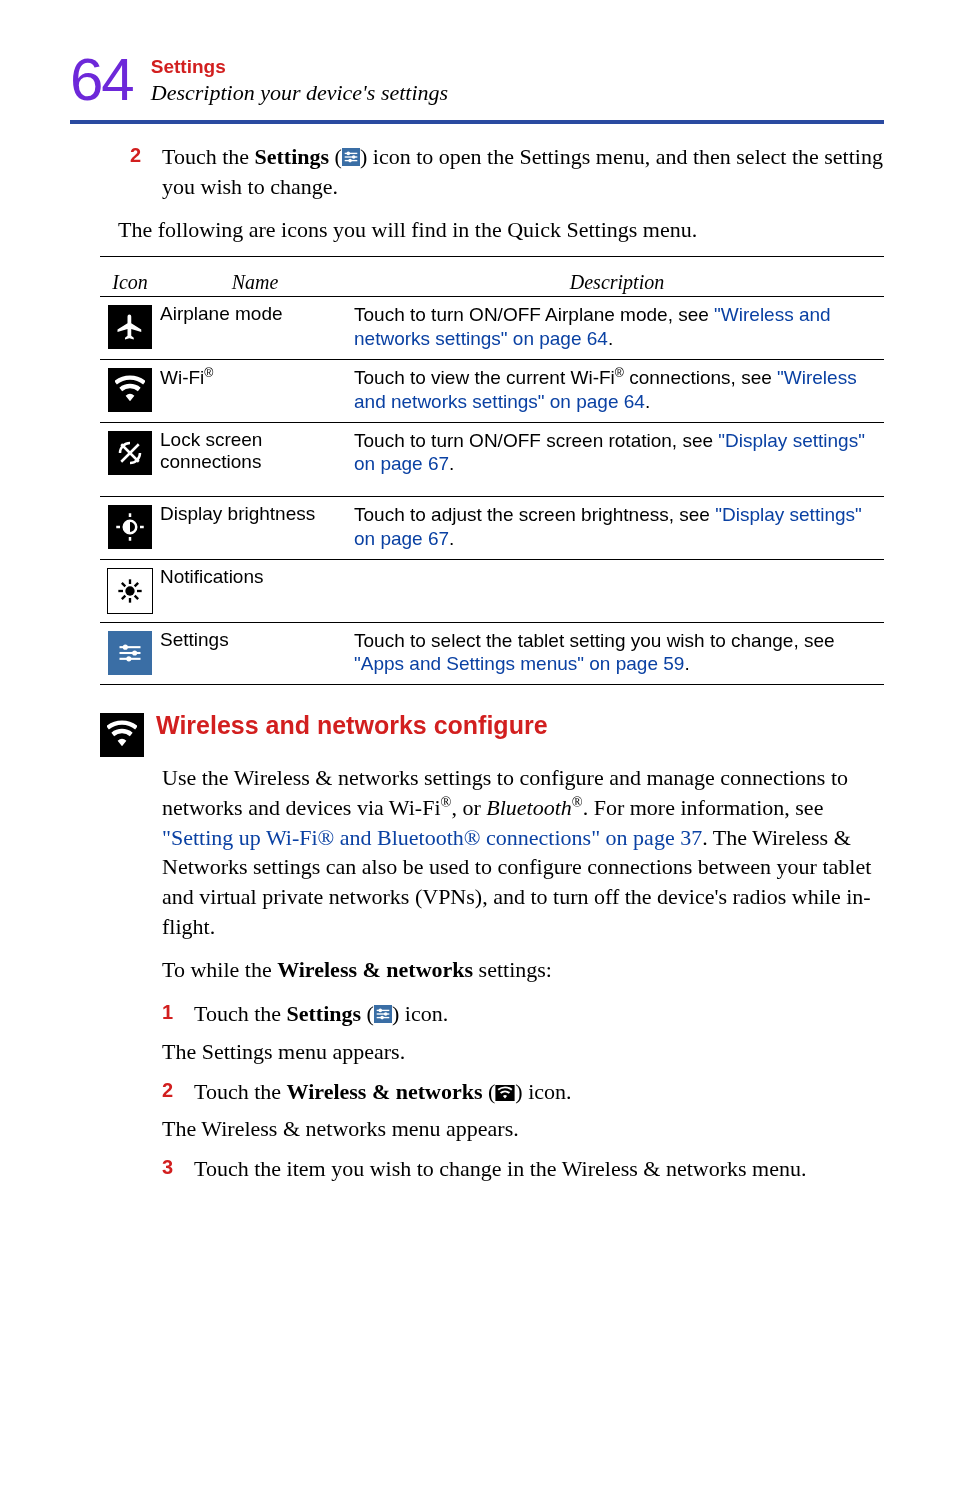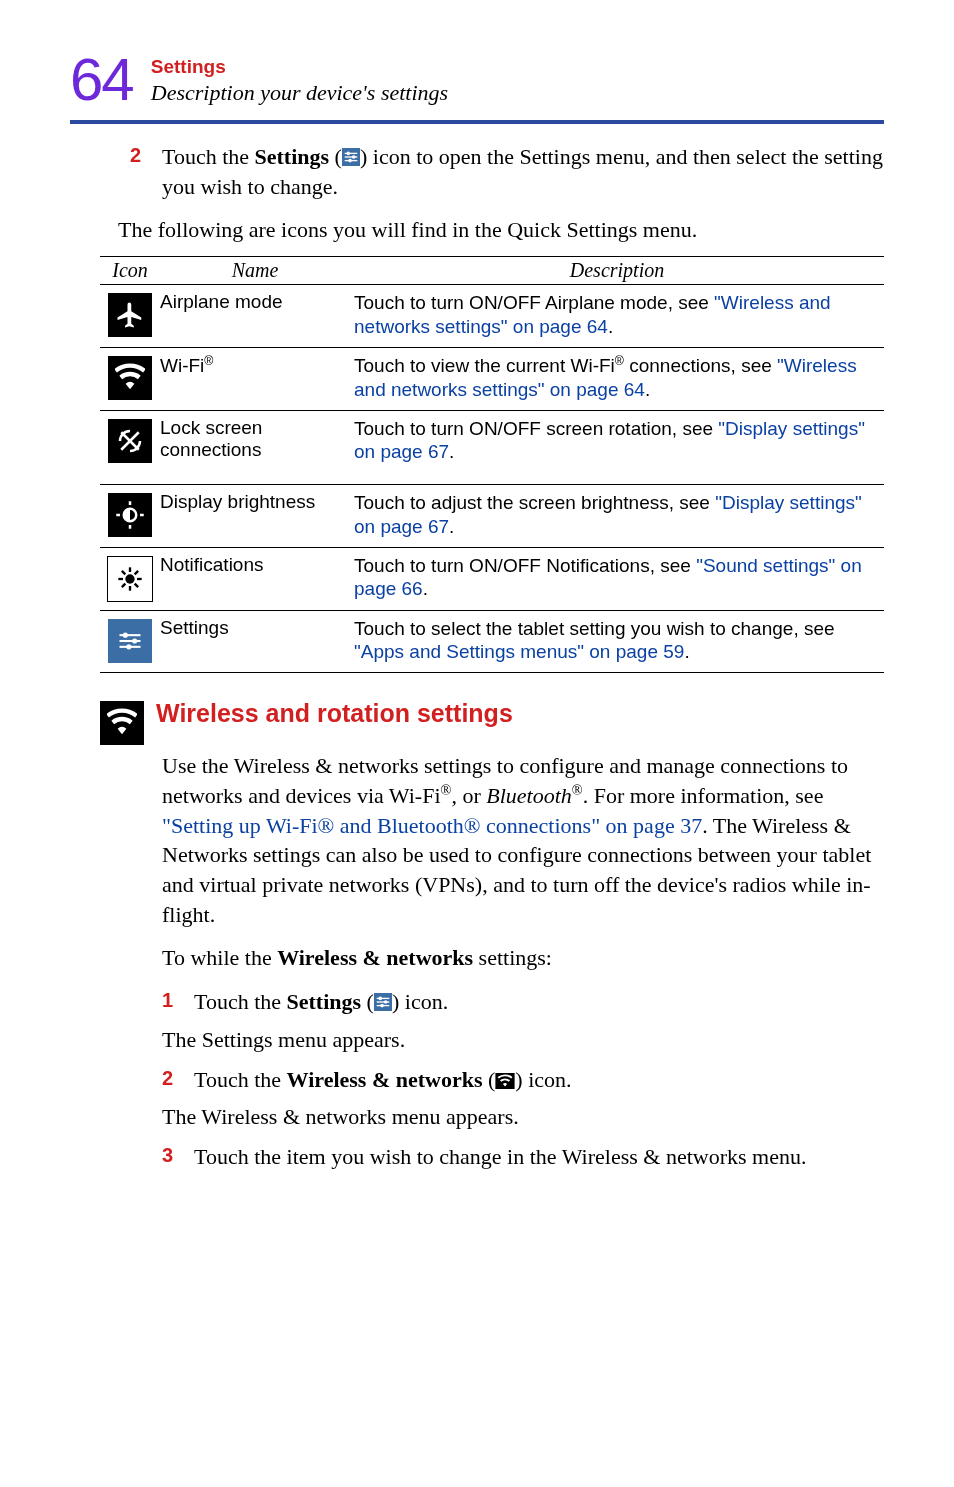--- a/index.html
+++ b/index.html
@@ -100,20 +100,21 @@
     border-top: 1px solid #000;
     margin-bottom: 12px;
   }
   .hdr-row {
     display: flex;
     font-style: italic;
     font-size: 20px;
     text-align: center;
     padding: 2px 0;
     border-bottom: 1px solid #000;
+    margin-top: 12px;
   }
   .hdr-icon { flex: 0 0 60px; }
   .hdr-name { flex: 0 0 190px; }
   .hdr-desc { flex: 1; }
   .t-row {
     display: flex;
     align-items: flex-start;
     padding: 6px 0 8px 0;
     border-top: 1px solid #000;
   }
@@ -324,23 +325,20 @@
                 <line x1="18" y1="12" x2="22" y2="12"></line>
                 <line x1="5" y1="5" x2="8" y2="8"></line>
                 <line x1="16" y1="16" x2="19" y2="19"></line>
                 <line x1="5" y1="19" x2="8" y2="16"></line>
                 <line x1="16" y1="8" x2="19" y2="5"></line>
               </g>
             </svg>
         </div>
       </div>
       <div class="t-name">Notifications</div>
-      <div class="t-desc">
-        <span>Touch to turn ON/OFF Notifications, see </span><span class="lnk">"Sound settings" on page 66</span><span class="lperiod">.</span>
-      </div>
     </div>
 
     <div class="t-row" style="border-bottom:1px solid #000;">
       <div class="t-icon">
         <div class="ic" style="background:#3a6ea5;">
           <svg viewBox="0 0 24 24" width="28" height="28">
               <g stroke="#fff" stroke-width="1.8">
                 <line x1="3" y1="7" x2="21" y2="7"></line>
                 <line x1="3" y1="12" x2="21" y2="12"></line>
                 <line x1="3" y1="17" x2="21" y2="17"></line>
@@ -357,21 +355,21 @@
       </div>
     </div>
   </div>
 
   <div class="section-row">
     <div class="sec-icon">
       <svg viewBox="0 0 24 24" width="30" height="30">
           <path fill="#fff" d="M12 21l3.5-4.5a5.5 5.5 0 0 0-7 0L12 21zm-6.3-8.1a10 10 0 0 1 12.6 0l2.2-2.8a13.5 13.5 0 0 0-17 0l2.2 2.8zm-4.2-5.4a16.5 16.5 0 0 1 21 0l2.1-2.7a20 20 0 0 0-25.2 0l2.1 2.7z"></path>
         </svg>
     </div>
-    <div class="sec-title">Wireless and rotation settings</div>
+    <div class="sec-title">Wireless and networks configure</div>
   </div>
 
   <div class="body-para">
     <span>Use the Wireless &amp; networks settings to configure and manage connections to networks and devices via Wi-Fi</span><sup>®</sup><span>, or </span><i>Bluetooth</i><sup>®</sup><span>. For more information, see </span><span class="lnk">"Setting up Wi-Fi® and Bluetooth® connections" on page 37</span><span>. The Wireless &amp; Networks settings can also be used to configure connections between your tablet and virtual private networks (VPNs), and to turn off the device's radios while in-flight.</span>
   </div>
 
   <div class="body-para">
     <span>To while the </span><b>Wireless &amp; networks</b><span> settings:</span>
   </div>
 

